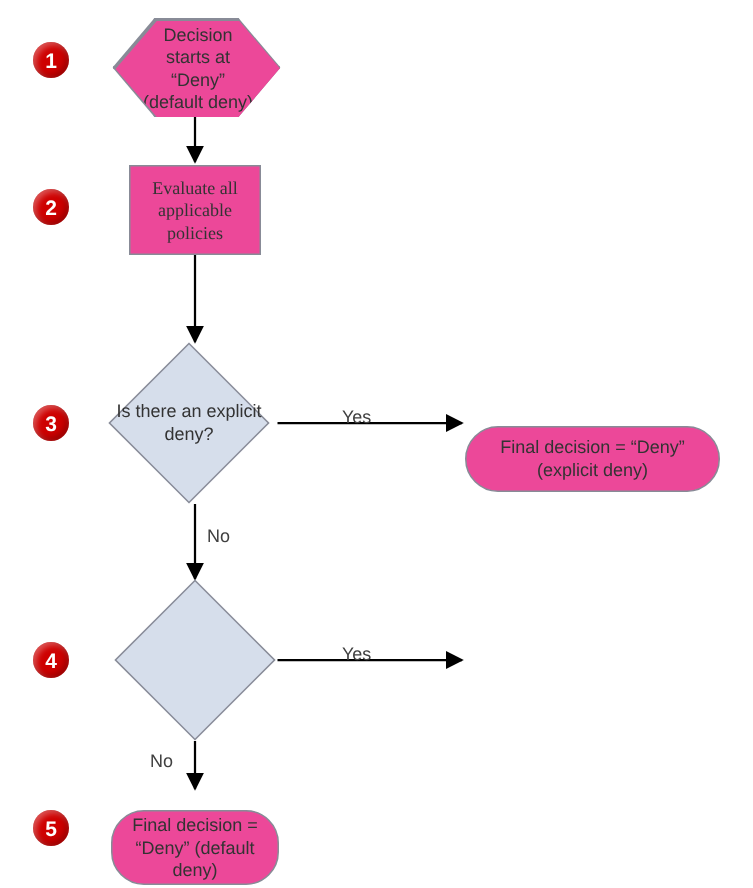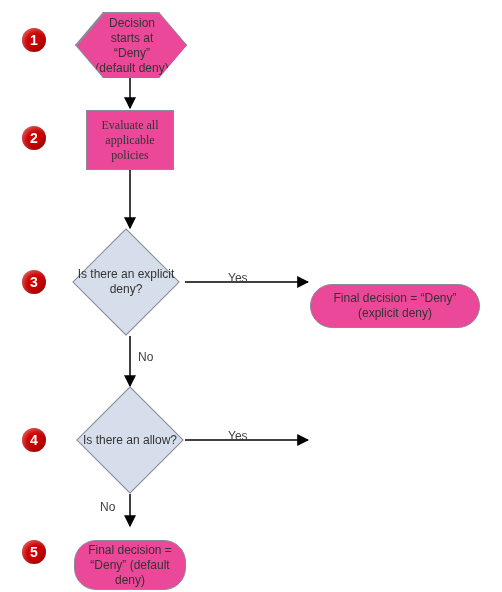--- a/index.html
+++ b/index.html
@@ -137,21 +137,20 @@
     <div class="diamond-inner" style="left:16px; top:16px; width:76px; height:76px;"></div>
     <span class="diamond-text">Is there an explicit deny?</span>
   </div>
 
   <div class="shape terminator" style="left:310px; top:260px; width:170px; height:44px;margin-top:24px;">
     <span style="padding:0 12px;">Final decision = “Deny” (explicit deny)</span>
   </div>
 
   <div class="shape diamond" style="left:76px; top:386px; width:108px; height:108px;">
     <div class="diamond-inner" style="left:16px; top:16px; width:76px; height:76px;"></div>
-    <span class="diamond-text">Is there an allow?</span>
   </div>
 
 
   <div class="shape terminator" style="left:74px; top:540px; width:112px; height:50px;">
     <span style="padding:0 10px;">Final decision = “Deny” (default deny)</span>
   </div>
 
   <div class="edge-label" style="left:228px; top:271px;">Yes</div>
   <div class="edge-label" style="left:138px; top:350px;">No</div>
   <div class="edge-label" style="left:228px; top:429px;">Yes</div>

